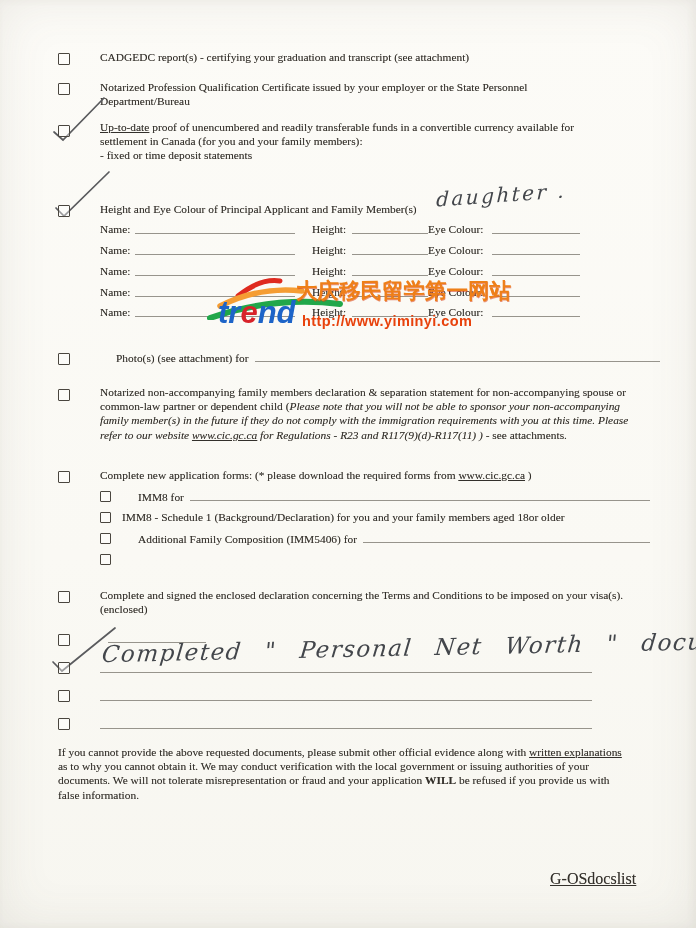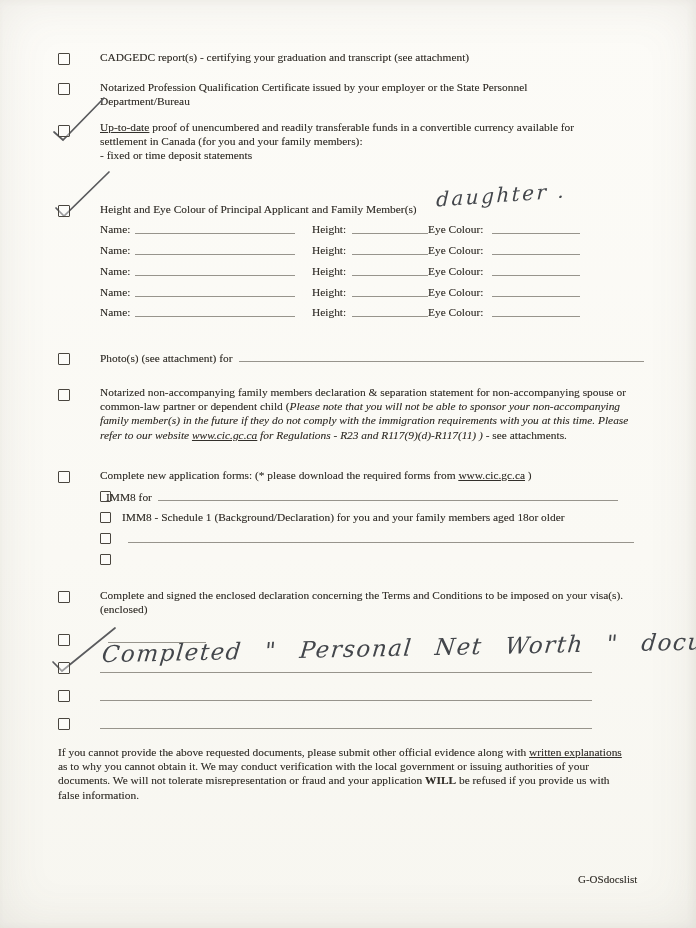--- a/index.html
+++ b/index.html
@@ -19,21 +19,21 @@
     border-radius:1px;
   }
   .cb.sub{left:100px;width:9px;height:9px;}
   .content{position:absolute;left:100px;width:520px;}
   .content.wide{width:548px;}
   .fill{display:inline-block;border-bottom:1px solid #97948c;height:11px;vertical-align:baseline;}
   .hline{position:absolute;border-bottom:1px solid #97948c;height:0;}
   .u{text-decoration:underline;}
   .it{font-style:italic;}
   .b{font-weight:bold;margin-top:28px;}
-  .flexline{display:flex;align-items:baseline;}
+  .flexline{display:flex;align-items:baseline;margin-left:16px;}
   .flexline .lbl{white-space:nowrap;}
   .flexline .grow{flex:1;border-bottom:1px solid #97948c;height:11px;margin-left:6px;margin-right:4px;}
   .tick{position:absolute;pointer-events:none;}
   .tick path{stroke:#5a5b5e;stroke-width:1.7;fill:none;stroke-linecap:round;}
   .hand{
     position:absolute;font-family:"DejaVu Serif", serif;font-style:italic;
     color:#43464b;white-space:nowrap;
   }
   .hand-daughter{left:436px;top:188px;font-size:20px;letter-spacing:2.5px;transform:rotate(-4deg) skewX(-6deg);}
   .hand-networth{left:102px;top:640px;font-size:23px;letter-spacing:1.5px;word-spacing:14px;transform:rotate(-1.2deg) skewX(-7deg);}
@@ -53,21 +53,21 @@
   }
   .wm .cn{
     position:absolute;left:106px;top:12px;font-family:"Liberation Sans",sans-serif;
     font-weight:bold;font-size:21.5px;letter-spacing:0px;white-space:nowrap;
     text-shadow:0.6px 0.6px 0 rgba(216,60,20,.55);
   }
   .wm .url{
     position:absolute;left:112px;top:42px;font-family:"Liberation Sans",sans-serif;
     font-weight:bold;font-size:14.5px;letter-spacing:.4px;white-space:nowrap;
   }
-  .footer{position:absolute;left:578px;top:872px;font-size:11px;}
+  .footer{position:absolute;left:550px;top:872px;font-size:16px;text-decoration:underline;}
 </style>
 </head>
 <body>
 
 <div class="page">
 
   <div class="row" style="top:50px">
     <span class="cb" style="top:3px"></span>
     <div class="content ink">CADGEDC report(s) - certifying your graduation and transcript (see attachment)</div>
   </div>
@@ -133,20 +133,30 @@
   </div>
   <div class="nrow ink" style="top:305px">
     <span class="nlab">Name:</span>
       <span class="hline nline"></span>
     <span class="hlab">Height:</span>
       <span class="hline2"></span>
     <span class="elab">Eye Colour:</span>
       <span class="hline eline"></span>
   </div>
 
+  <div class="wm">
+    <svg class="arcs" width="160" height="46">
+      <path d="M40,22 Q62,4 82,7" stroke="#df2a1f" stroke-width="5" fill="none" stroke-linecap="round"></path>
+      <path d="M22,32 Q62,12 104,17" stroke="#f59d33" stroke-width="5.5" fill="none" stroke-linecap="round"></path>
+      <path d="M12,44 Q75,22 142,30" stroke="#21a74a" stroke-width="6" fill="none" stroke-linecap="round"></path>
+    </svg>
+    <div class="trend"><span style="color:#1d64c8">tr</span><span style="color:#d8232a">e</span><span style="color:#1d64c8">nd</span></div>
+    <div class="cn" style="color:#ee7f18">大庆移民留学第一网站</div>
+    <div class="url" style="color:#e8420c">http://www.yiminyi.com</div>
+  </div>
 
   <div class="row" style="top:350px">
     <span class="cb" style="top:3px"></span>
     <div class="content wide flexline ink">
       <span class="lbl">Photo(s) (see attachment) for</span>
       <span class="grow"></span>
     </div>
   </div>
 
   <div class="row" style="top:385px">
@@ -157,32 +167,33 @@
   </div>
 
   <div class="row" style="top:468px">
     <span class="cb" style="top:3px"></span>
     <div class="content wide ink" style="white-space:nowrap">
       <span>Complete new application forms:    (* please download the required forms from </span><span class="u">www.cic.gc.ca</span><span> )</span>
     </div>
   </div>
   <div class="row" style="top:489px">
     <span class="cb sub" style="top:2px"></span>
-    <div class="content ink flexline" style="left:106px;width:516px">
+    <div class="content ink flexline" style="left:122px;width:516px">
       <span class="lbl">IMM8 for</span>
       <span class="grow"></span>
     </div>
   </div>
   <div class="row" style="top:510px">
     <span class="cb sub" style="top:2px"></span>
     <div class="content ink" style="left:122px;width:516px">IMM8 - Schedule 1 (Background/Declaration) for you and your family members aged 18or older</div>
   </div>
   <div class="row" style="top:531px">
     <span class="cb sub" style="top:2px"></span>
     <div class="content ink flexline" style="left:122px;width:516px">
+      <span class="lbl">Additional Family Composition (IMM5406) for</span>
       <span class="grow"></span>
     </div>
   </div>
   <div class="row" style="top:552px">
     <span class="cb sub" style="top:2px"></span>
     <div class="content ink" style="left:122px;width:516px">
     </div>
   </div>
 
   <div class="row" style="top:588px">

